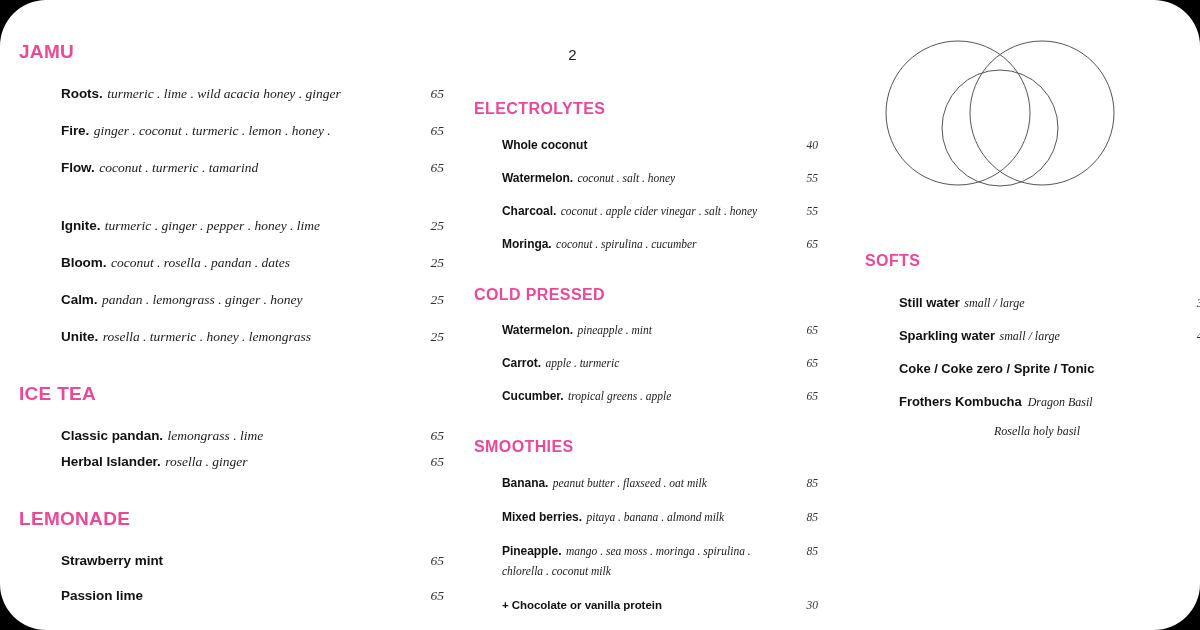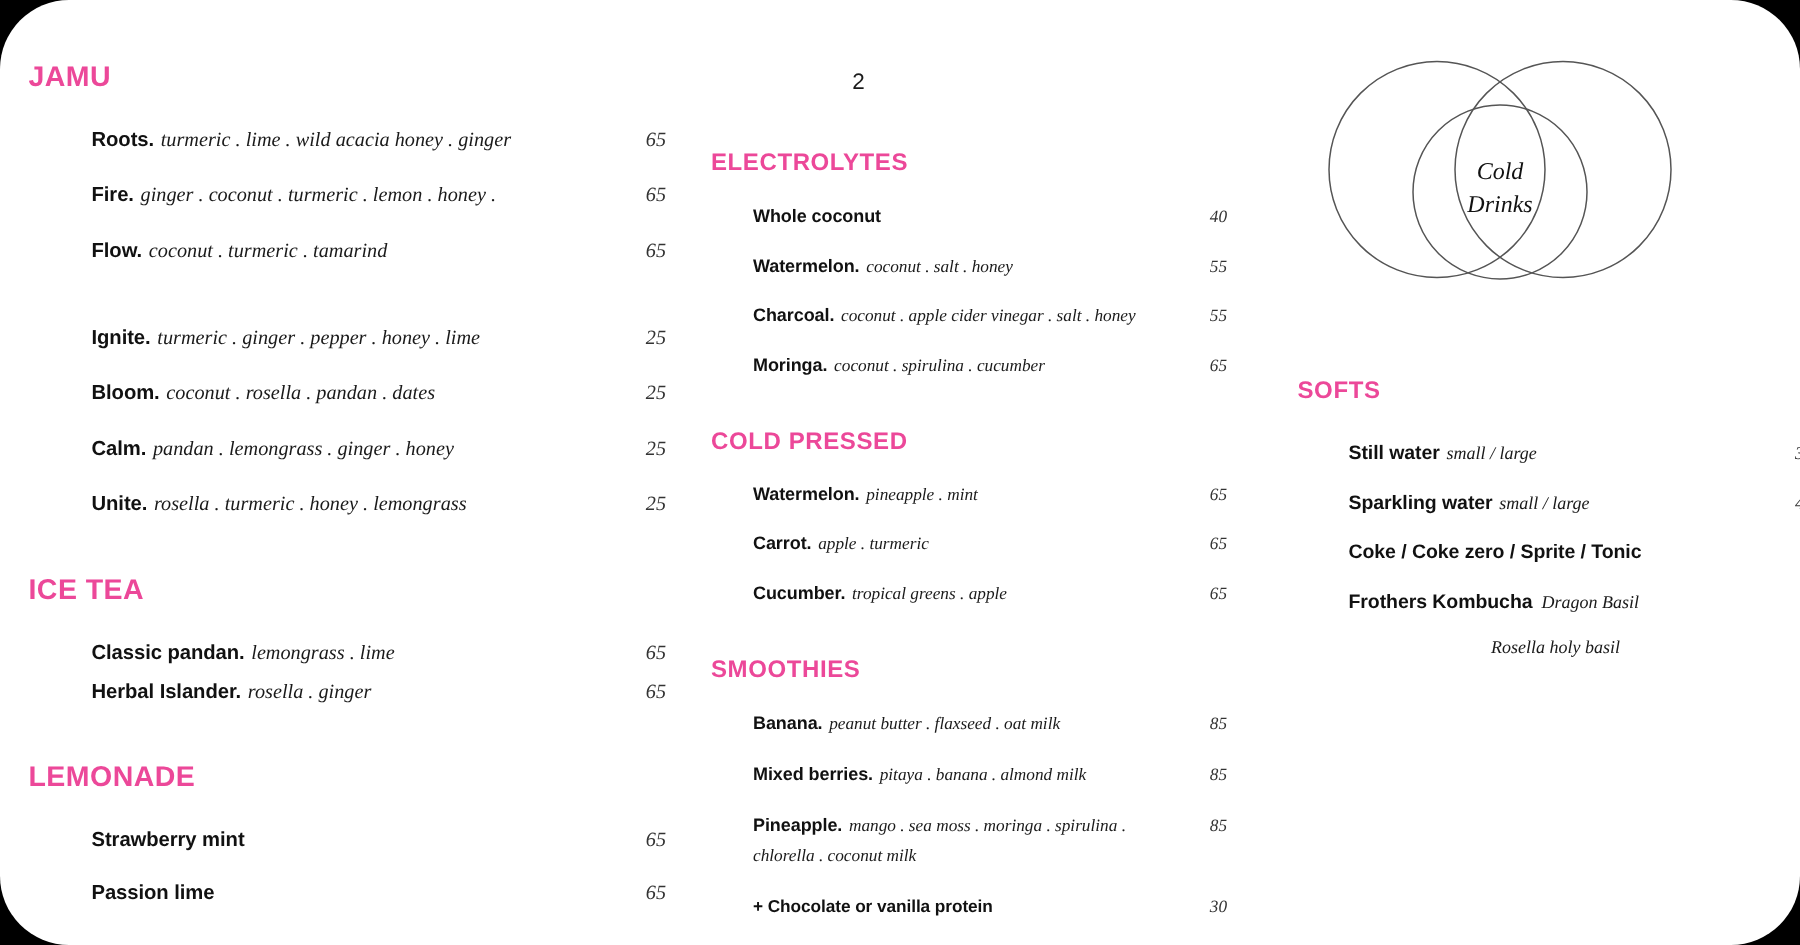--- a/index.html
+++ b/index.html
@@ -164,24 +164,20 @@
 <div class="page">
 
   <div class="page-number">2</div>
 
   <div class="venn">
     <svg width="240" height="175" viewBox="0 0 240 175">
       <circle cx="78" cy="81" r="72" fill="none" stroke="#555555" stroke-width="1"></circle>
       <circle cx="162" cy="81" r="72" fill="none" stroke="#555555" stroke-width="1"></circle>
       <circle cx="120" cy="96" r="58" fill="none" stroke="#555555" stroke-width="1"></circle>
     </svg>
-    <div class="venn-label">
-      <div>Cold</div>
-      <div>Drinks</div>
-    </div>
   </div>
 
   <div class="col col-left">
 
     <div class="section sec-jamu">
       <h2 class="section-title">JAMU</h2>
       <ul class="items">
         <li class="item">
           <span class="item-text"><span class="item-name">Roots.</span> <span class="item-desc">turmeric . lime . wild acacia honey . ginger</span></span>
           <span class="item-price">65</span>

